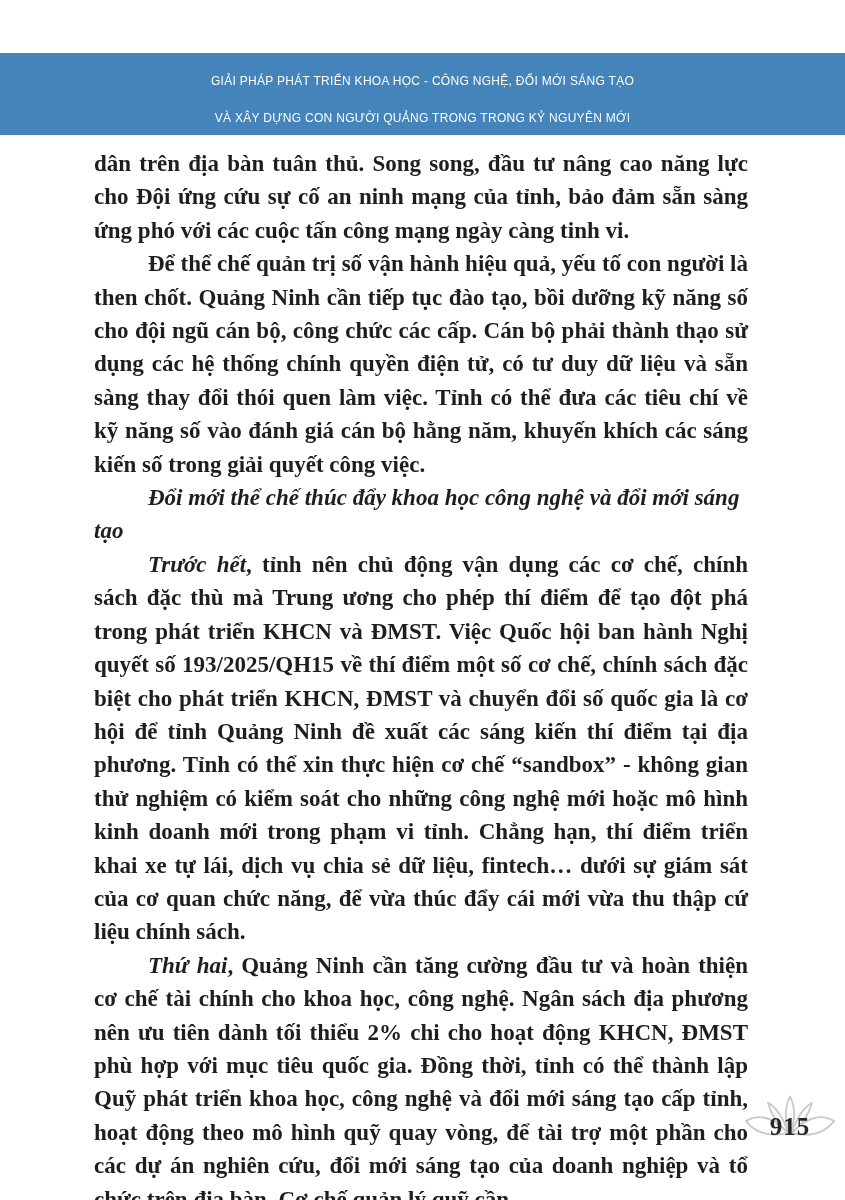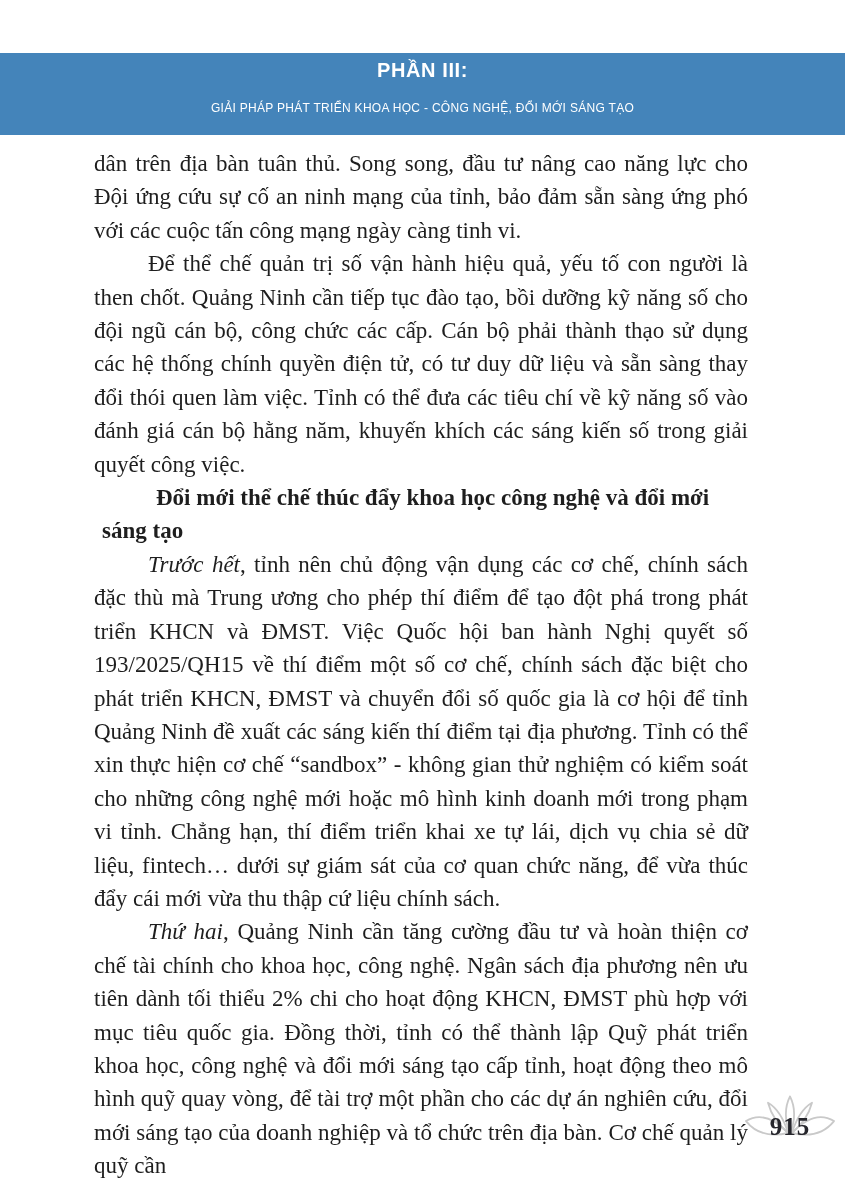--- a/index.html
+++ b/index.html
@@ -43,23 +43,23 @@
   .content {
     position: absolute;
     top: 147px;
     left: 94px;
     width: 654px;
     font-size: 23px;
     line-height: 33.4px;
     color: #1e1e1e;
     text-align: justify;
   }
-  p.para { margin: 0; text-indent: 54px; }
+  p.para { margin: 0; text-indent: 54px; font-weight: bold; }
   p.para.noindent { text-indent: 0; }
-  p.para.heading { font-weight: bold; text-align: left; margin-left: 8px; }
+  p.para.heading { font-weight: bold; font-style: italic; text-align: left; }
   .lead { font-style: italic; }
   
   .pagefoot {
     position: absolute;
     top: 1094px;
     left: 0;
     width: 845px;
     height: 64px;
     text-align: right;
   }
@@ -81,21 +81,20 @@
     color: #26262c;
     letter-spacing: 1px;
   }
 </style>
 </head>
 <body>
 
 <div class="page">
 
   <header class="banner">
-    <div class="l1">PHẦN III:</div>
     <div class="l2">GIẢI PHÁP PHÁT TRIỂN KHOA HỌC - CÔNG NGHỆ, ĐỔI MỚI SÁNG TẠO</div>
     <div class="l3">VÀ XÂY DỰNG CON NGƯỜI QUẢNG TRONG TRONG KỶ NGUYÊN MỚI</div>
   </header>
 
   <main class="content" id="body-container">
       <p class="para noindent">dân trên địa bàn tuân thủ. Song song, đầu tư nâng cao năng lực cho Đội ứng cứu sự cố an ninh mạng của tỉnh, bảo đảm sẵn sàng ứng phó với các cuộc tấn công mạng ngày càng tinh vi.</p>
       <p class="para">Để thể chế quản trị số vận hành hiệu quả, yếu tố con người là then chốt. Quảng Ninh cần tiếp tục đào tạo, bồi dưỡng kỹ năng số cho đội ngũ cán bộ, công chức các cấp. Cán bộ phải thành thạo sử dụng các hệ thống chính quyền điện tử, có tư duy dữ liệu và sẵn sàng thay đổi thói quen làm việc. Tỉnh có thể đưa các tiêu chí về kỹ năng số vào đánh giá cán bộ hằng năm, khuyến khích các sáng kiến số trong giải quyết công việc.</p>
       <p class="para heading">Đổi mới thể chế thúc đẩy khoa học công nghệ và đổi mới sáng tạo</p>
       <p class="para"><span class="lead">Trước hết</span>, tỉnh nên chủ động vận dụng các cơ chế, chính sách đặc thù mà Trung ương cho phép thí điểm để tạo đột phá trong phát triển KHCN và ĐMST. Việc Quốc hội ban hành Nghị quyết số 193/2025/QH15 về thí điểm một số cơ chế, chính sách đặc biệt cho phát triển KHCN, ĐMST và chuyển đổi số quốc gia là cơ hội để tỉnh Quảng Ninh đề xuất các sáng kiến thí điểm tại địa phương. Tỉnh có thể xin thực hiện cơ chế “sandbox” - không gian thử nghiệm có kiểm soát cho những công nghệ mới hoặc mô hình kinh doanh mới trong phạm vi tỉnh. Chẳng hạn, thí điểm triển khai xe tự lái, dịch vụ chia sẻ dữ liệu, fintech… dưới sự giám sát của cơ quan chức năng, để vừa thúc đẩy cái mới vừa thu thập cứ liệu chính sách.</p>
       <p class="para"><span class="lead">Thứ hai</span>, Quảng Ninh cần tăng cường đầu tư và hoàn thiện cơ chế tài chính cho khoa học, công nghệ. Ngân sách địa phương nên ưu tiên dành tối thiểu 2% chi cho hoạt động KHCN, ĐMST phù hợp với mục tiêu quốc gia. Đồng thời, tỉnh có thể thành lập Quỹ phát triển khoa học, công nghệ và đổi mới sáng tạo cấp tỉnh, hoạt động theo mô hình quỹ quay vòng, để tài trợ một phần cho các dự án nghiên cứu, đổi mới sáng tạo của doanh nghiệp và tổ chức trên địa bàn. Cơ chế quản lý quỹ cần</p>

